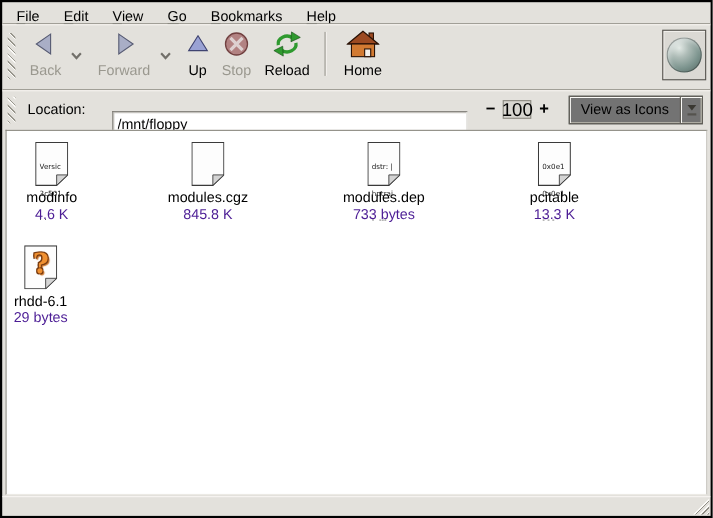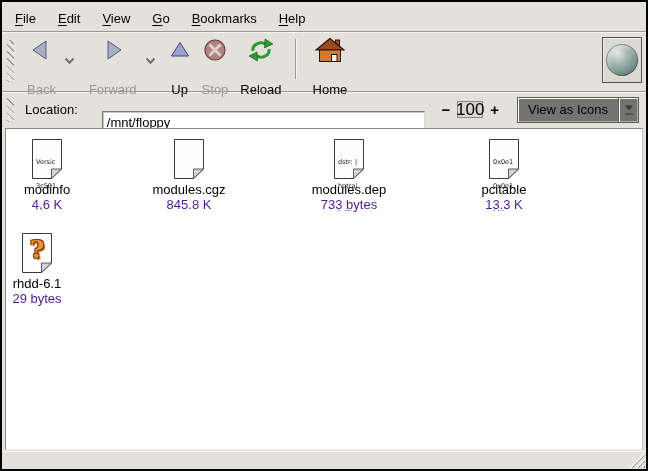--- a/index.html
+++ b/index.html
@@ -6,29 +6,29 @@
   .window {
     width:648px; height:471px; box-sizing:border-box;
     border:2px solid #000;
     background:#e3e1dc;
     font-family:"Liberation Sans","DejaVu Sans",sans-serif;
     font-size:13px; color:#000;
     display:flex; flex-direction:column;
     position:relative; overflow:hidden;
   }
   
-  .menubar { height:29px; flex:0 0 auto; display:flex; align-items:flex-end; padding-left:2px; }
+  .menubar { height:19px; flex:0 0 auto; display:flex; align-items:flex-start; padding-left:2px; }
   .menu-item { padding:5px 11px; cursor:default; white-space:nowrap; }
   .menu-item u { text-underline-offset:2px; }
   .sep-groove { flex:0 0 auto; height:0; border-top:1px solid #9a988f; border-bottom:1px solid #f8f6f2; }
   
   .toolbar { height:55px; flex:0 0 auto; display:flex; align-items:flex-start; padding:3px 6px 0 5px; position:relative; }
   .drag-handle { width:7px; height:42px; margin:4px 7px 0 0; flex:0 0 auto;
     background:repeating-linear-gradient(45deg,#fbfaf7 0px,#fbfaf7 1px,#98968d 1px,#98968d 2px,#e3e1dc 2px,#e3e1dc 5px); }
-  .tb-btn { display:flex; flex-direction:column; align-items:center; padding:1px 6px; background:none; border:none; font:inherit;gap:16px; }
+  .tb-btn { display:flex; flex-direction:column; align-items:center; padding:1px 6px; background:none; border:none; font:inherit; }
   .tb-icon-row { height:28px; display:flex; align-items:center; }
   .tb-label { margin-top:2px; line-height:14px; }
   .tb-label.disabled { color:#9a988f; }
   .tb-chevron { align-self:flex-start; margin-top:17px; width:15px; background:none; border:none; padding:0; }
   .tb-sep { width:0; height:40px; margin:3px 10px 0 7px; border-left:1px solid #9a988f; border-right:1px solid #f8f6f2; }
   .throbber-box { position:absolute; right:4px; top:4px; width:38px; height:44px;
     border:1px solid #55534e; background:#dbd9d4;
     box-shadow:inset 1px 1px 0 #f2f0ec; display:flex; align-items:center; justify-content:center; }
   .throbber-sphere { width:32px; height:32px; border-radius:50%;
     background:radial-gradient(circle at 36% 30%, #e2e9e5 0%, #aebcb7 28%, #7b938d 62%, #4f5f5b 100%);

